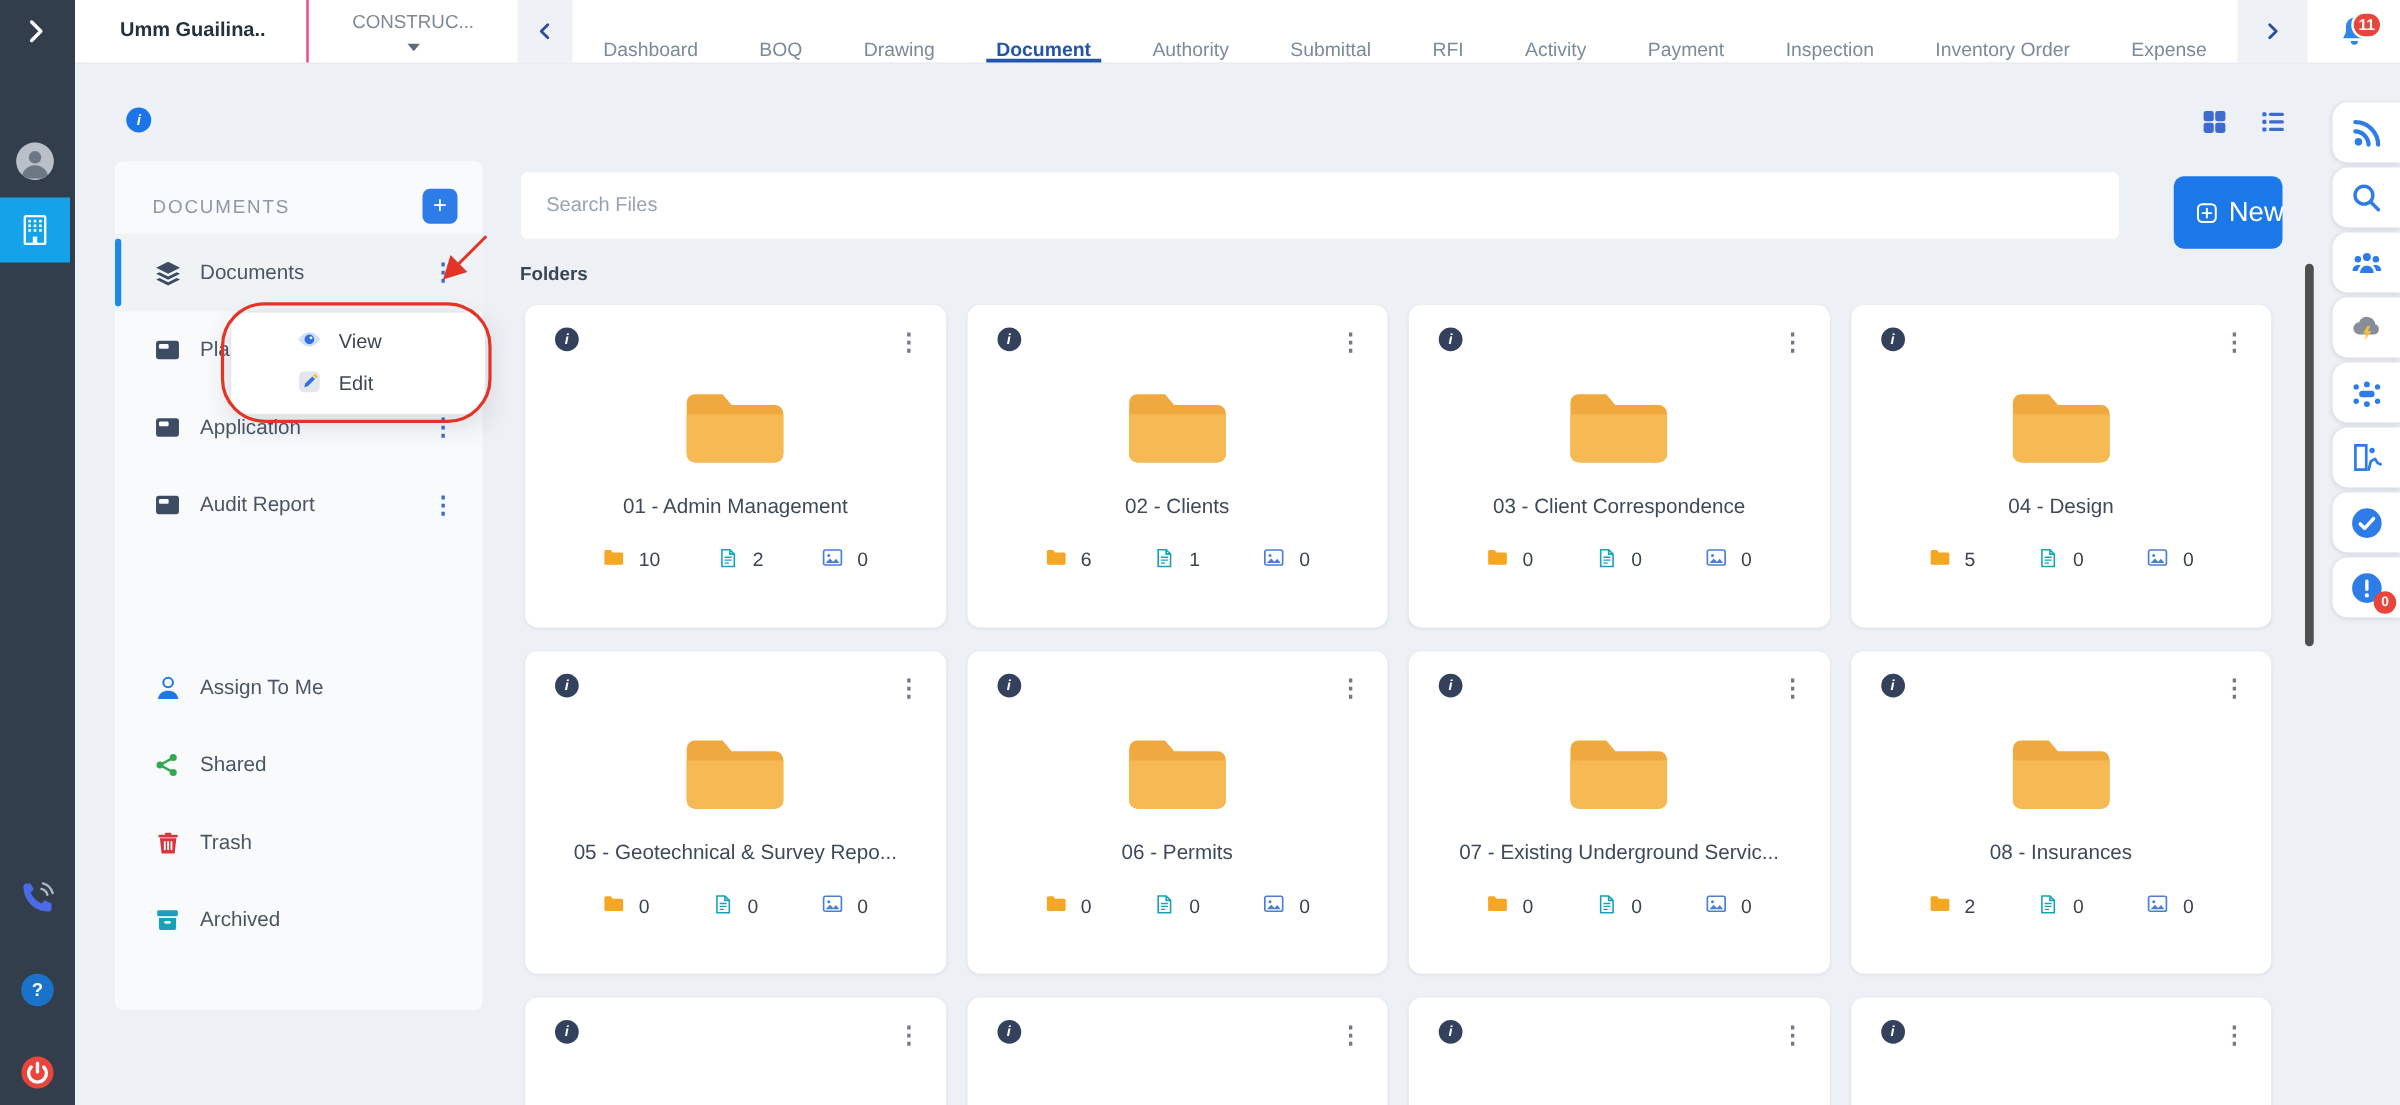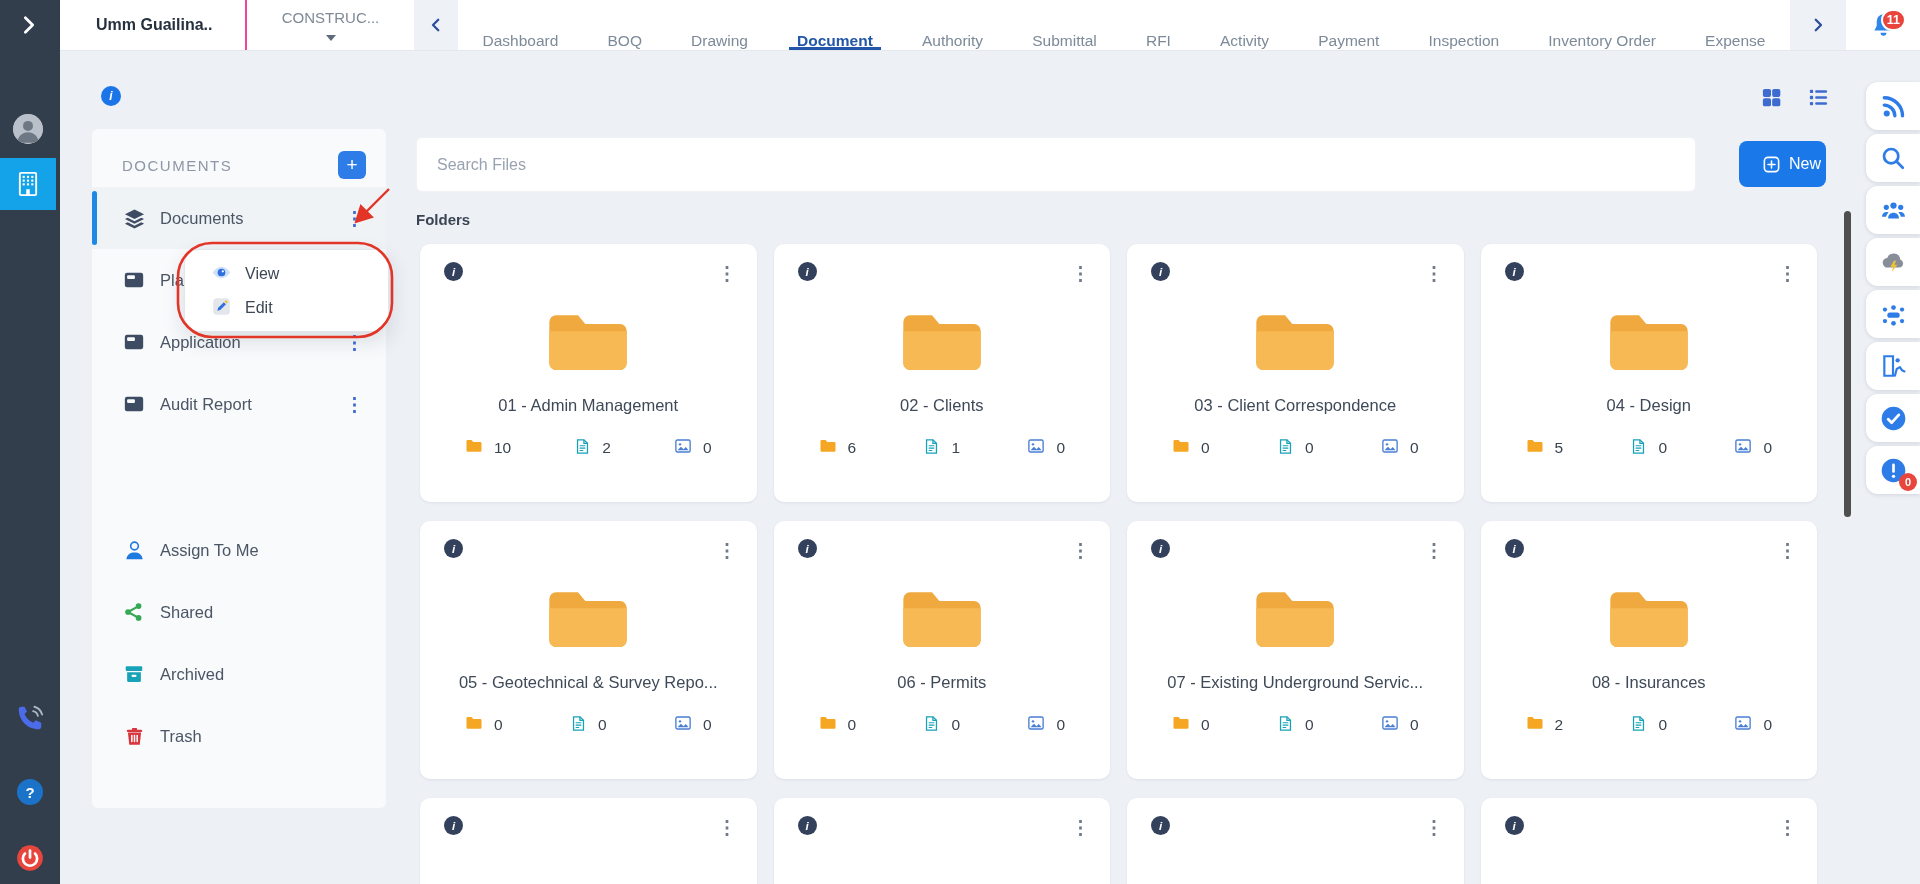--- a/index.html
+++ b/index.html
@@ -40,37 +40,37 @@
   .side-item .bar { display:none; }
   .side-item.active { background:#f0f3f6; }
   .side-item.active .bar { display:block; position:absolute; left:0; top:4px; bottom:4px; width:5px; border-radius:3px; background:#1e88e5; }
   .si-icon { margin-left:30px; width:24px; display:flex; justify-content:center; }
   .si-label { margin-left:14px; color:#4b5665; font-size:16.5px; }
   .kebab { margin-left:auto; color:#3f6ad0; font-size:19px; font-weight:bold; line-height:1; cursor:pointer; padding:4px 6px; }
   .spacer { height:84px; }
 
   
   .ctx-menu { position:absolute; left:184px; top:249px; width:205px; height:83px; background:#fff; border:1px solid #e2e6ec; border-radius:14px; box-shadow:0 8px 22px rgba(25,39,60,.14); padding:7px 0; z-index:40; }
-  .ctx-item { height:34px; display:flex; align-items:center; padding-left:26px; gap:13px; font-size:16px; color:#3c4654; cursor:pointer; }
+  .ctx-item { height:34px; display:flex; align-items:center; padding-left:26px; gap:13px; font-size:16px; color:#3c4654; cursor:pointer;margin-left:26px; }
   .annotation { position:absolute; left:160px; top:175px; z-index:45; pointer-events:none; }
 
   
   .view-toggles { position:absolute; left:1760px; top:86px; display:flex; gap:24px; z-index:5; }
   .view-toggles span { cursor:pointer; }
   .search-input { position:absolute; left:416px; top:137px; width:1280px; height:55px; background:#fff; border:1px solid #f0f2f6; border-radius:6px; padding:0 20px; font-size:16px; color:#3c4654; font-family:"Liberation Sans", sans-serif; outline:none; z-index:5; }
   .search-input::placeholder { color:#98a2b0; }
-  .new-btn { position:absolute; left:1739px; top:141px; width:87px; height:46px; background:#1a78e8; border:none; border-radius:8px; color:#fff; font-size:16px; display:flex; align-items:center; justify-content:center; gap:8px; cursor:pointer; font-family:"Liberation Sans", sans-serif; z-index:5;padding-left:18px; }
+  .new-btn { position:absolute; left:1739px; top:141px; width:87px; height:58px; background:#1a78e8; border:none; border-radius:8px; color:#fff; font-size:22px; display:flex; align-items:center; justify-content:center; gap:8px; cursor:pointer; font-family:"Liberation Sans", sans-serif; z-index:5;padding-left:18px; }
   .section-title { position:absolute; left:416px; top:211px; font-size:15px; color:#3a4553; font-weight:bold; z-index:5; }
   .cards { position:absolute; left:420px; top:244px; width:1397px; display:grid; grid-template-columns:repeat(4,1fr); grid-auto-rows:258px; gap:19px 17px; z-index:5; }
   .card { background:#fff; border-radius:10px; box-shadow:0 1px 3px rgba(16,30,54,.07); position:relative; padding-top:18px; }
   .card-info { position:absolute; left:24px; top:18px; width:19px; height:19px; border-radius:50%; background:#33415c; color:#fff; font-size:11.5px; font-weight:bold; font-style:italic; display:flex; align-items:center; justify-content:center; cursor:pointer; }
   .card-kebab { position:absolute; right:14px; top:14px; color:#707a88; font-size:19px; font-weight:bold; cursor:pointer; padding:4px 6px; }
   .card-folder { display:flex; justify-content:center; margin-top:48px; }
   .card-title { text-align:center; margin-top:22px; color:#3f4a58; font-size:16.5px; white-space:nowrap; overflow:hidden; }
-  .card-counts { display:flex; justify-content:space-between; padding:0 45px; margin-top:22px; }
+  .card-counts { display:flex; justify-content:space-between; padding:0 62px; margin-top:22px; }
   .count-group { display:flex; align-items:center; gap:11px; color:#3a434f; font-size:15.5px; }
 
   
   .right-rail { position:absolute; left:1866px; top:82px; width:54px; z-index:25; display:flex; flex-direction:column; gap:4px; }
   .rr-btn { width:54px; height:48px; background:#fff; border-radius:12px 0 0 12px; box-shadow:0 1px 4px rgba(20,35,60,.12); display:flex; align-items:center; justify-content:center; position:relative; cursor:pointer; }
   .rr-badge { position:absolute; right:3px; bottom:3px; min-width:18px; height:18px; background:#e8453c; border-radius:9px; color:#fff; font-size:11px; font-weight:bold; display:flex; align-items:center; justify-content:center; }
 
   .scroll-thumb { position:absolute; left:1844px; top:211px; width:7px; height:306px; background:#4f4f4f; border-radius:4px; z-index:6; cursor:pointer; }
 </style>
 </head>
@@ -255,43 +255,43 @@
               <path d="M5.5 12L17 5.5M5.5 12L17 18.5" stroke="#34a853" stroke-width="2.2" fill="none"></path>
               <circle cx="5.5" cy="12" r="3.1"></circle>
               <circle cx="17" cy="5.5" r="3.1"></circle>
               <circle cx="17" cy="18.5" r="3.1"></circle>
             </svg>
           </span>
           <span class="si-label">Shared</span>
         </div>
         <div class="side-item">
           <span class="si-icon">
-            <svg viewBox="0 0 24 24" width="22" height="22" fill="#17a2b8">
-              <rect x="3" y="3.5" width="18" height="5.2" rx="1.2"></rect>
-              <path d="M4.5 10.2h15V19a1.8 1.8 0 01-1.8 1.8H6.3A1.8 1.8 0 014.5 19z"></path>
-              <rect x="9.2" y="12.8" width="5.6" height="2.4" rx="1.2" fill="#f8fafc"></rect>
-            </svg>
-          </span>
-          <span class="si-label">Archived</span>
-        </div>
-        <div class="side-item">
-          <span class="si-icon">
             <svg viewBox="0 0 24 24" width="21" height="21" fill="#d9353c">
               <path d="M4.5 7.5h15L18 21.5H6z"></path>
               <rect x="3.2" y="4.3" width="17.6" height="2.5" rx="1.2"></rect>
               <rect x="9" y="2.4" width="6" height="2.3" rx="1"></rect>
               <g fill="#fff">
                 <rect x="8.1" y="10" width="1.7" height="8.5" rx=".8"></rect>
                 <rect x="11.15" y="10" width="1.7" height="8.5" rx=".8"></rect>
                 <rect x="14.2" y="10" width="1.7" height="8.5" rx=".8"></rect>
               </g>
             </svg>
           </span>
           <span class="si-label">Trash</span>
         </div>
+        <div class="side-item">
+          <span class="si-icon">
+            <svg viewBox="0 0 24 24" width="22" height="22" fill="#17a2b8">
+              <rect x="3" y="3.5" width="18" height="5.2" rx="1.2"></rect>
+              <path d="M4.5 10.2h15V19a1.8 1.8 0 01-1.8 1.8H6.3A1.8 1.8 0 014.5 19z"></path>
+              <rect x="9.2" y="12.8" width="5.6" height="2.4" rx="1.2" fill="#f8fafc"></rect>
+            </svg>
+          </span>
+          <span class="si-label">Archived</span>
+        </div>
       </div>
   </div>
 
   <div class="ctx-menu">
     <div class="ctx-item">
       <span>
         <svg viewBox="0 0 24 24" width="21" height="21">
           <path d="M2 12s4-6.5 10-6.5S22 12 22 12s-4 6.5-10 6.5S2 12 2 12z" fill="#cfe0f8"></path>
           <circle cx="12" cy="12" r="4.4" fill="#2f6fe0"></circle>
             <circle cx="13.5" cy="10.6" r="1.3" fill="#fff"></circle>

